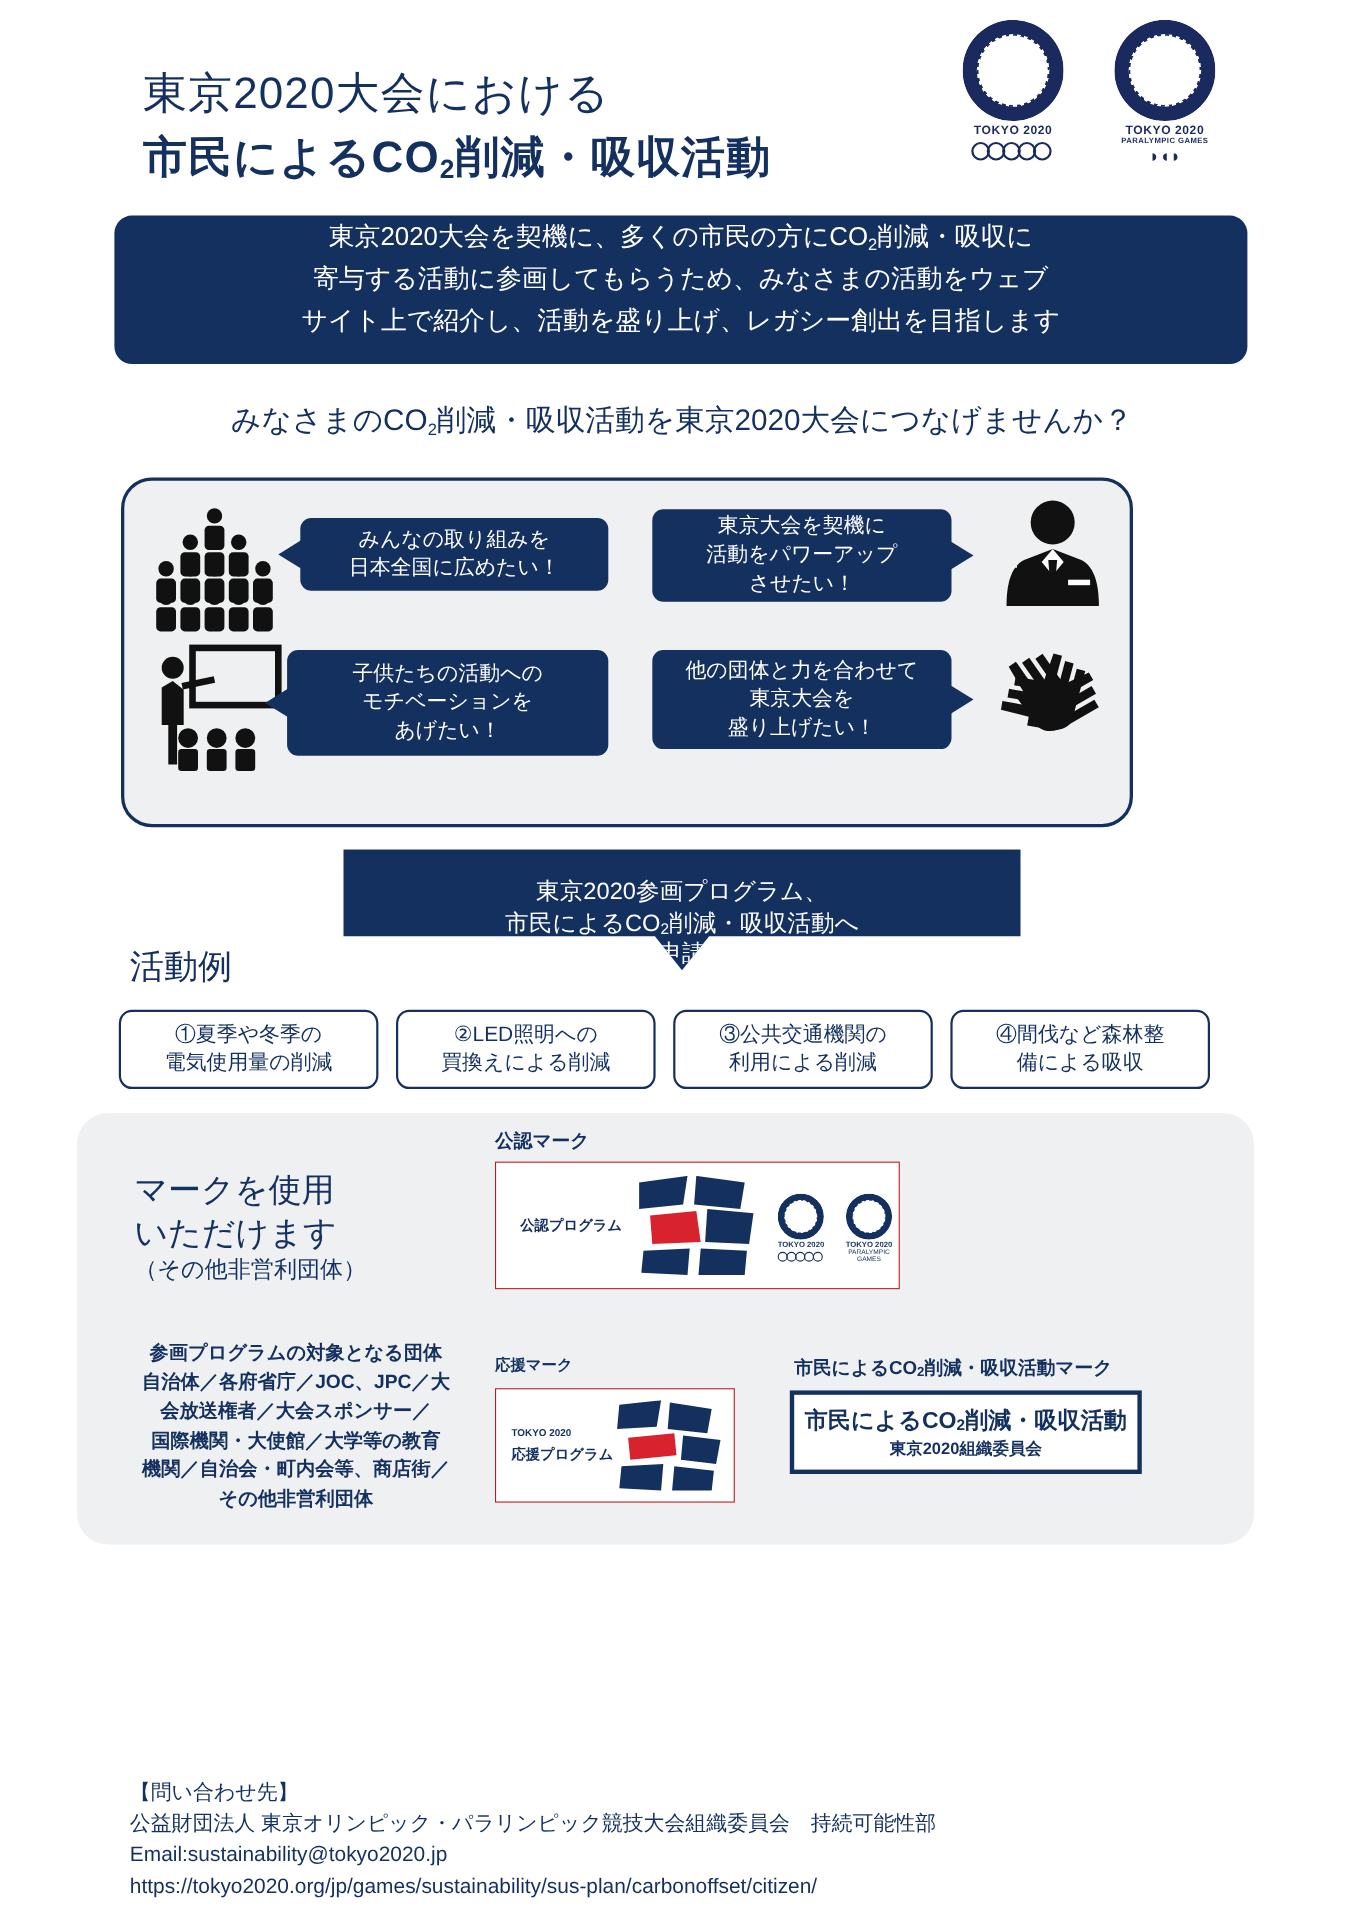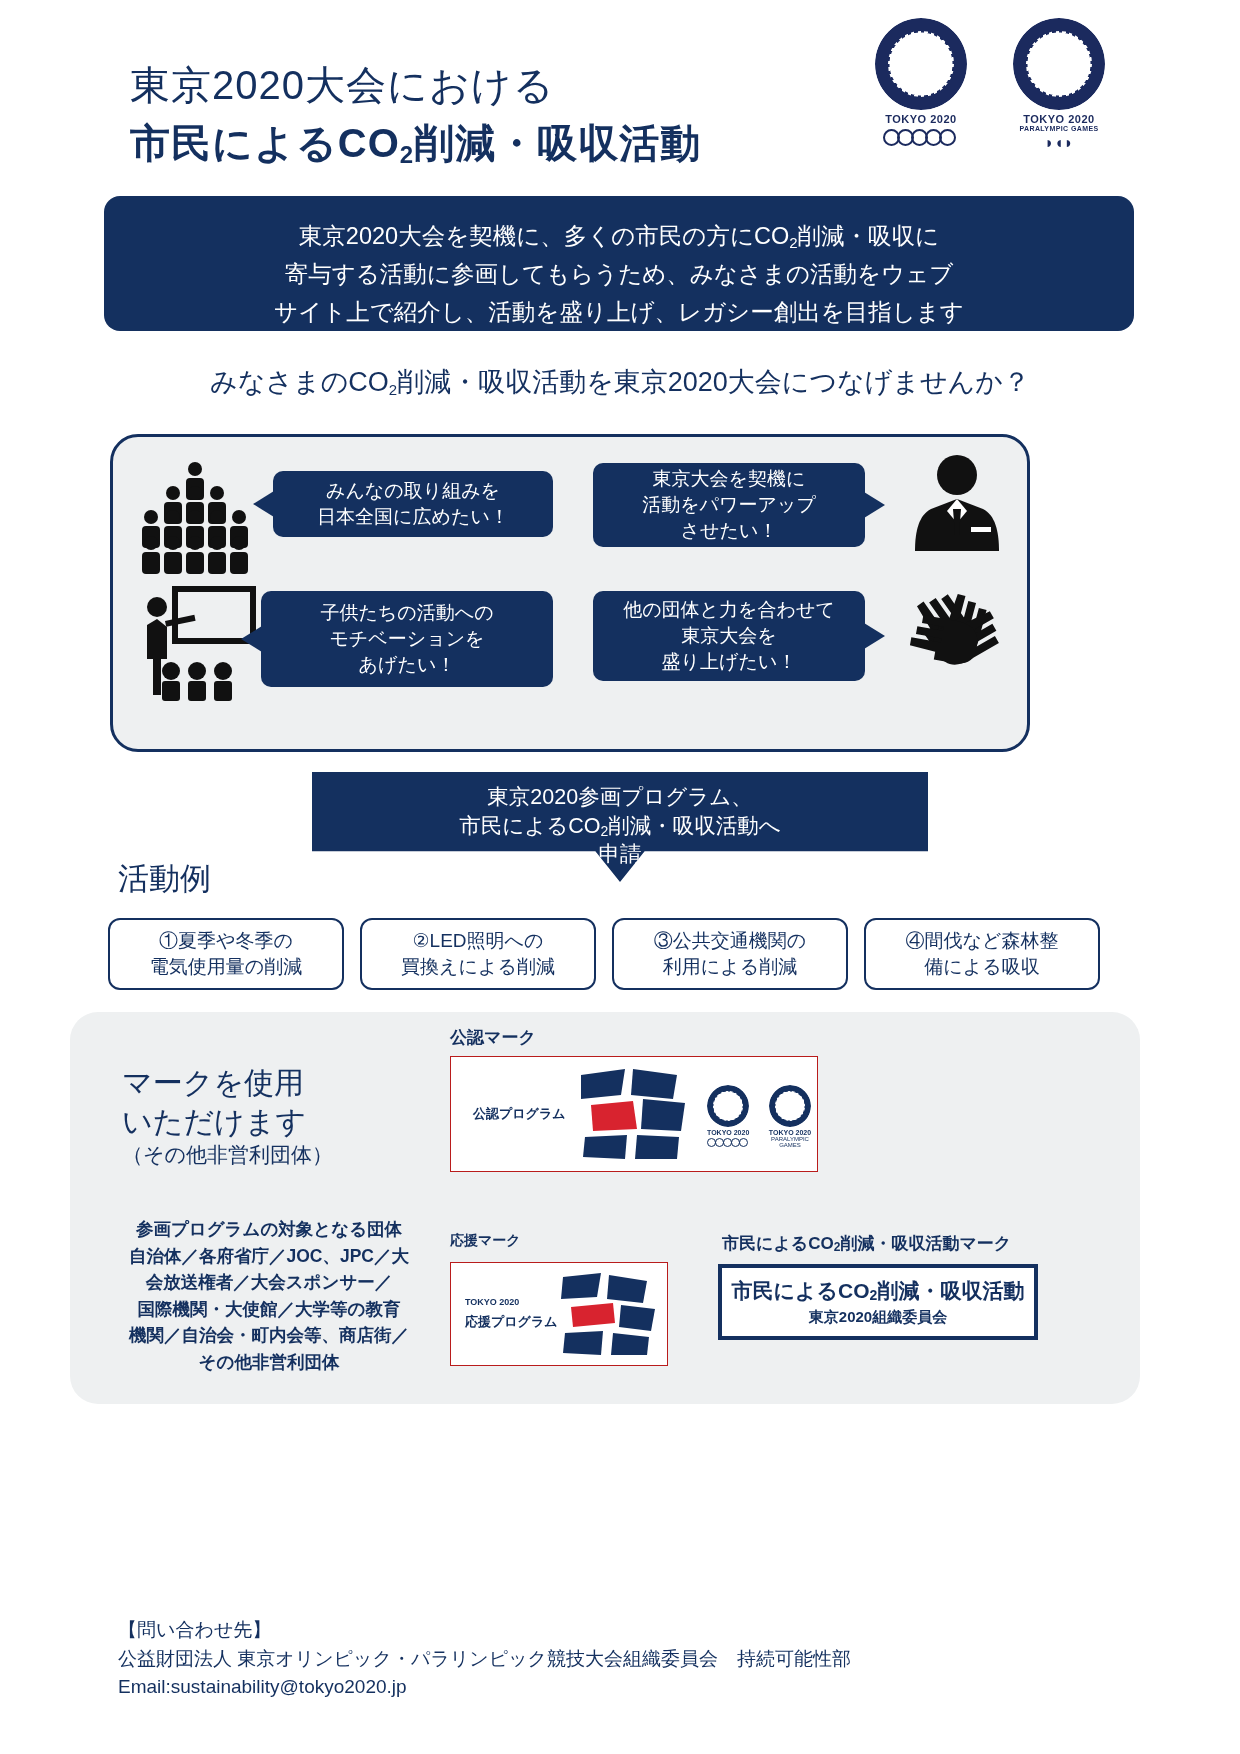--- a/index.html
+++ b/index.html
@@ -96,21 +96,21 @@
   .banner {
     position: absolute;
     left: 104px;
     top: 196px;
     width: 1030px;
     height: 135px;
     background: #14305f;
     border-radius: 16px;
     color: #ffffff;
     display: flex;
-    align-items: flex-end;
+    align-items: flex-start;
     justify-content: center;
     box-sizing: border-box;
     padding: 0 32px;
   }
   .banner p {
     margin: 0;
     font-size: 23.5px;
     line-height: 1.62;
     text-align: center;
   }
@@ -188,21 +188,21 @@
     background: #14305f;
     color: #ffffff;
     clip-path: polygon(0 0, 100% 0, 100% 72%, 54% 72%, 50% 100%, 46% 72%, 0 72%);
     display: flex;
     align-items: flex-start;
     justify-content: center;
     padding-top: 8px;
     box-sizing: border-box;
   }
   .apply-arrow p {
-    margin: 3px;
+    margin: 16px;
     text-align: center;
     font-size: 21.5px;
     line-height: 1.33;
   }
   .apply-arrow .sub { font-size: 14px; position: relative; top: 3px; }
 
   
   .examples-title {
     position: absolute;
     left: 118px;
@@ -573,15 +573,16 @@
     <div>会放送権者／大会スポンサー／</div>
     <div>国際機関・大使館／大学等の教育</div>
     <div>機関／自治会・町内会等、商店街／</div>
     <div>その他非営利団体</div>
   </div>
 
   <div class="footer">
     <div>【問い合わせ先】</div>
     <div>公益財団法人 東京オリンピック・パラリンピック競技大会組織委員会　持続可能性部</div>
     <div>Email:sustainability@tokyo2020.jp</div>
+    <div>https://tokyo2020.org/jp/games/sustainability/sus-plan/carbonoffset/citizen/</div>
   </div>
 
 </div>
 
 </body></html>

